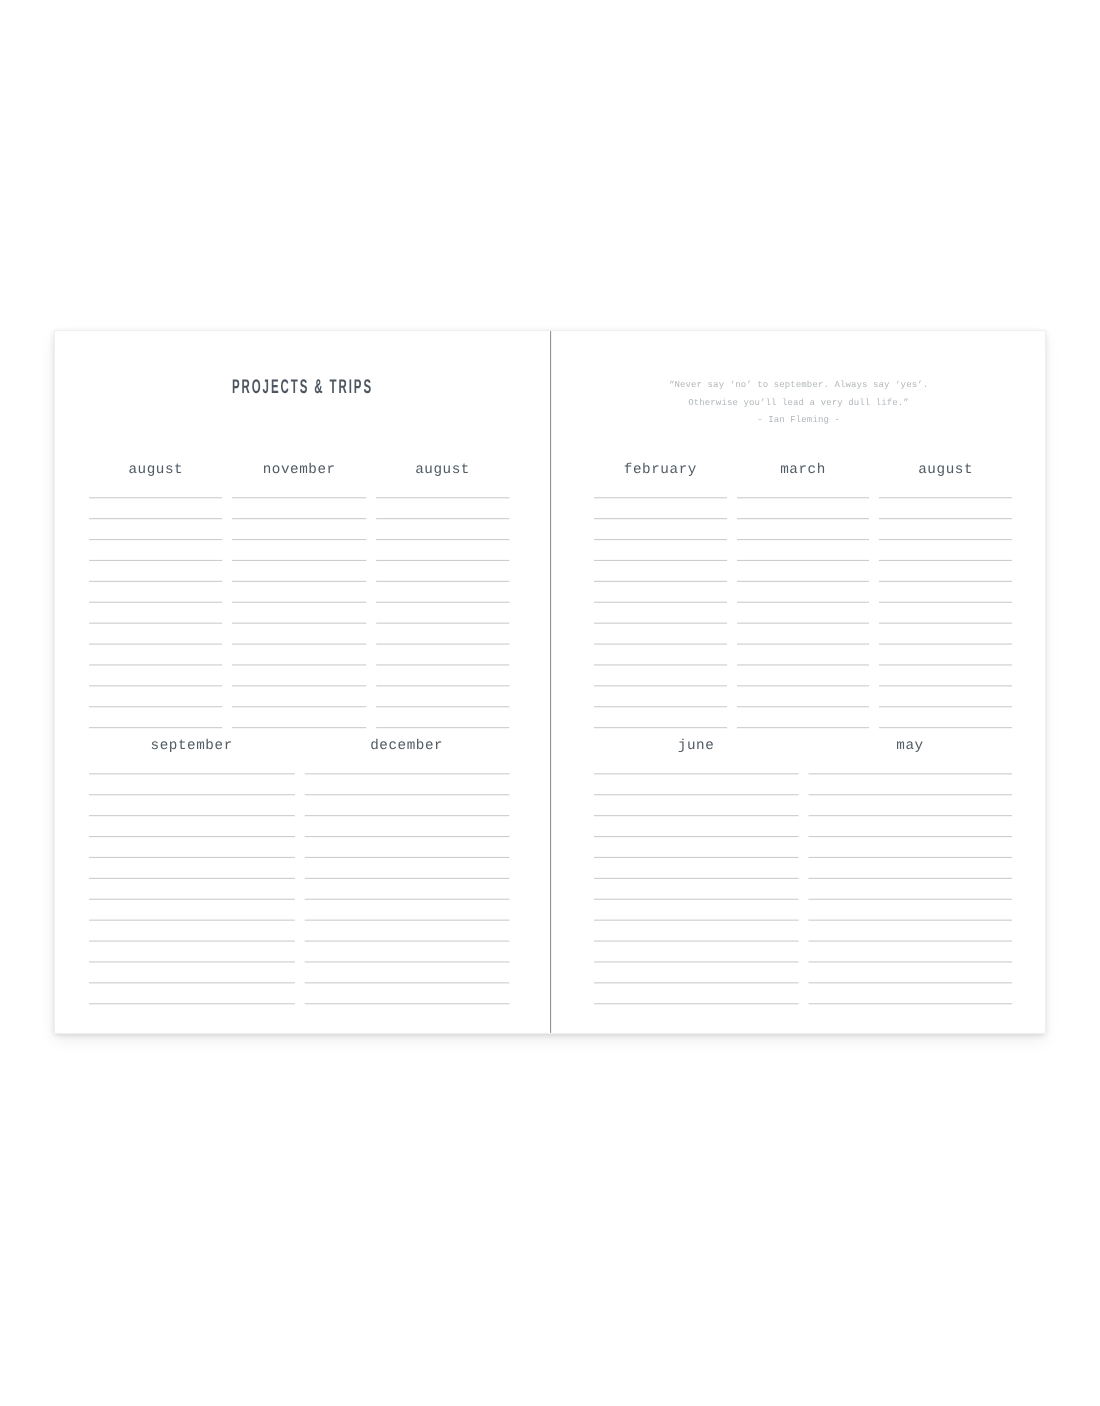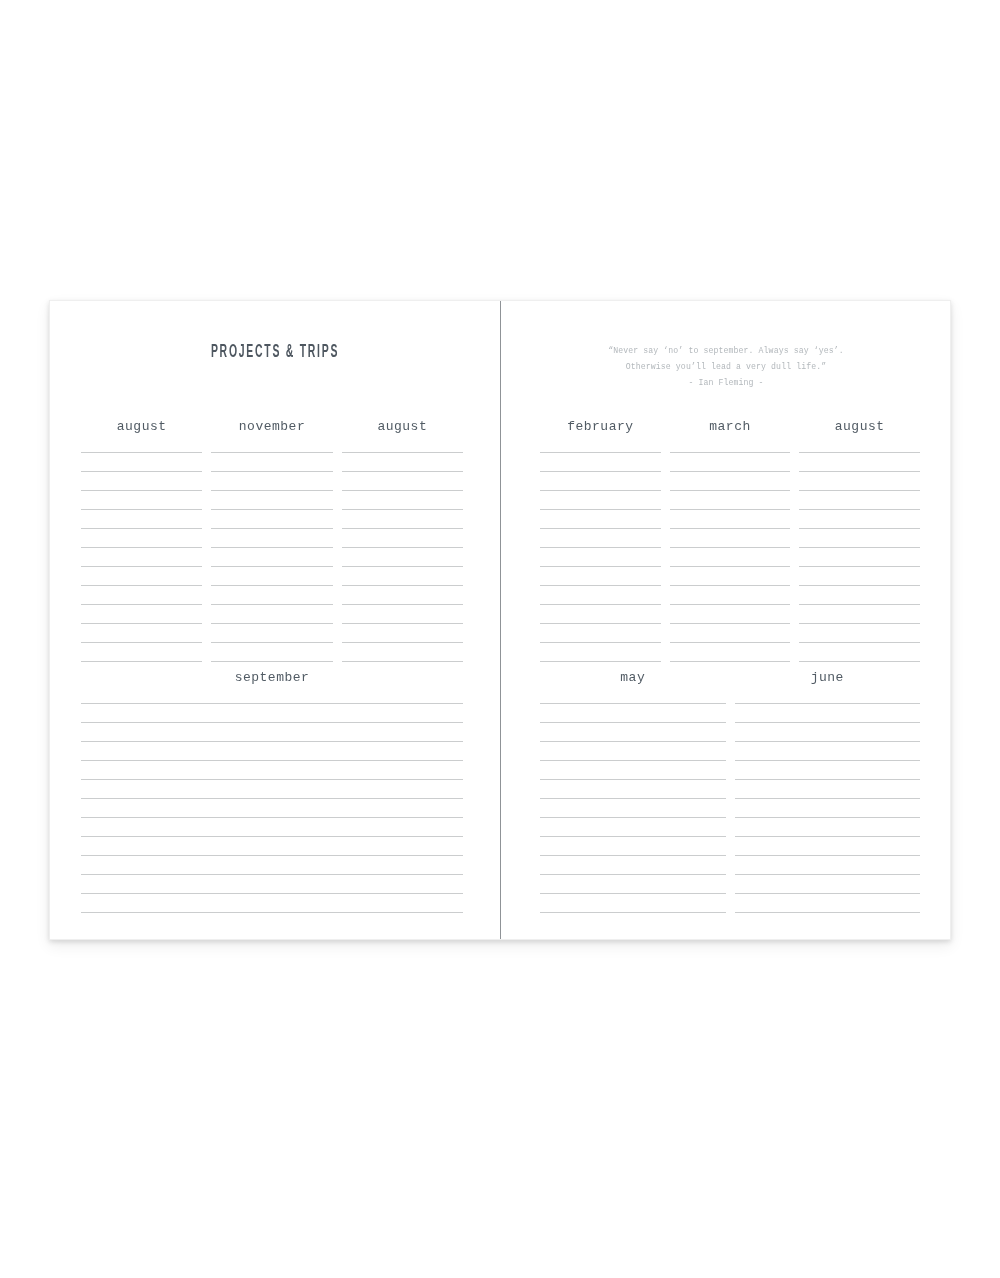--- a/index.html
+++ b/index.html
@@ -173,20 +173,37 @@
             <div class="ruled-line"></div>
             <div class="ruled-line"></div>
             <div class="ruled-line"></div>
             <div class="ruled-line"></div>
             <div class="ruled-line"></div>
             <div class="ruled-line"></div>
             <div class="ruled-line"></div>
             <div class="ruled-line"></div>
           </div>
         </div>
+        <div class="month-col">
+          <div class="month-label">december</div>
+          <div>
+            <div class="ruled-line"></div>
+            <div class="ruled-line"></div>
+            <div class="ruled-line"></div>
+            <div class="ruled-line"></div>
+            <div class="ruled-line"></div>
+            <div class="ruled-line"></div>
+            <div class="ruled-line"></div>
+            <div class="ruled-line"></div>
+            <div class="ruled-line"></div>
+            <div class="ruled-line"></div>
+            <div class="ruled-line"></div>
+            <div class="ruled-line"></div>
+          </div>
+        </div>
       </div>
   </section>
 
   <div class="spine"></div>
 
   <section class="page page-right">
     <div class="quote">
       <p>“Never say ‘no’ to september. Always say ‘yes’.</p>
       <p>Otherwise you’ll lead a very dull life.”</p>
       <p>- Ian Fleming -</p>
@@ -239,38 +256,38 @@
             <div class="ruled-line"></div>
             <div class="ruled-line"></div>
             <div class="ruled-line"></div>
             <div class="ruled-line"></div>
             <div class="ruled-line"></div>
           </div>
         </div>
       </div>
     <div class="month-row row-2">
         <div class="month-col">
+          <div class="month-label">june</div>
+          <div>
+            <div class="ruled-line"></div>
+            <div class="ruled-line"></div>
+            <div class="ruled-line"></div>
+            <div class="ruled-line"></div>
+            <div class="ruled-line"></div>
+            <div class="ruled-line"></div>
+            <div class="ruled-line"></div>
+            <div class="ruled-line"></div>
+            <div class="ruled-line"></div>
+            <div class="ruled-line"></div>
+            <div class="ruled-line"></div>
+            <div class="ruled-line"></div>
+          </div>
+        </div>
+        <div class="month-col">
           <div class="month-label">may</div>
-          <div>
-            <div class="ruled-line"></div>
-            <div class="ruled-line"></div>
-            <div class="ruled-line"></div>
-            <div class="ruled-line"></div>
-            <div class="ruled-line"></div>
-            <div class="ruled-line"></div>
-            <div class="ruled-line"></div>
-            <div class="ruled-line"></div>
-            <div class="ruled-line"></div>
-            <div class="ruled-line"></div>
-            <div class="ruled-line"></div>
-            <div class="ruled-line"></div>
-          </div>
-        </div>
-        <div class="month-col">
-          <div class="month-label">june</div>
           <div>
             <div class="ruled-line"></div>
             <div class="ruled-line"></div>
             <div class="ruled-line"></div>
             <div class="ruled-line"></div>
             <div class="ruled-line"></div>
             <div class="ruled-line"></div>
             <div class="ruled-line"></div>
             <div class="ruled-line"></div>
             <div class="ruled-line"></div>

